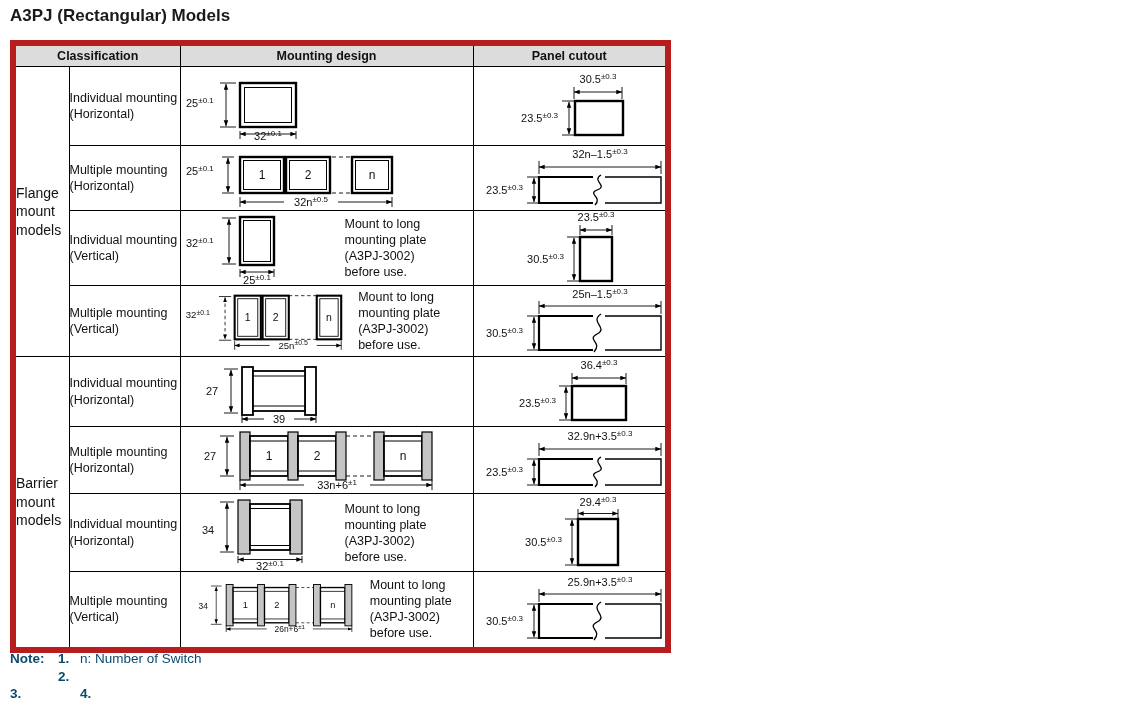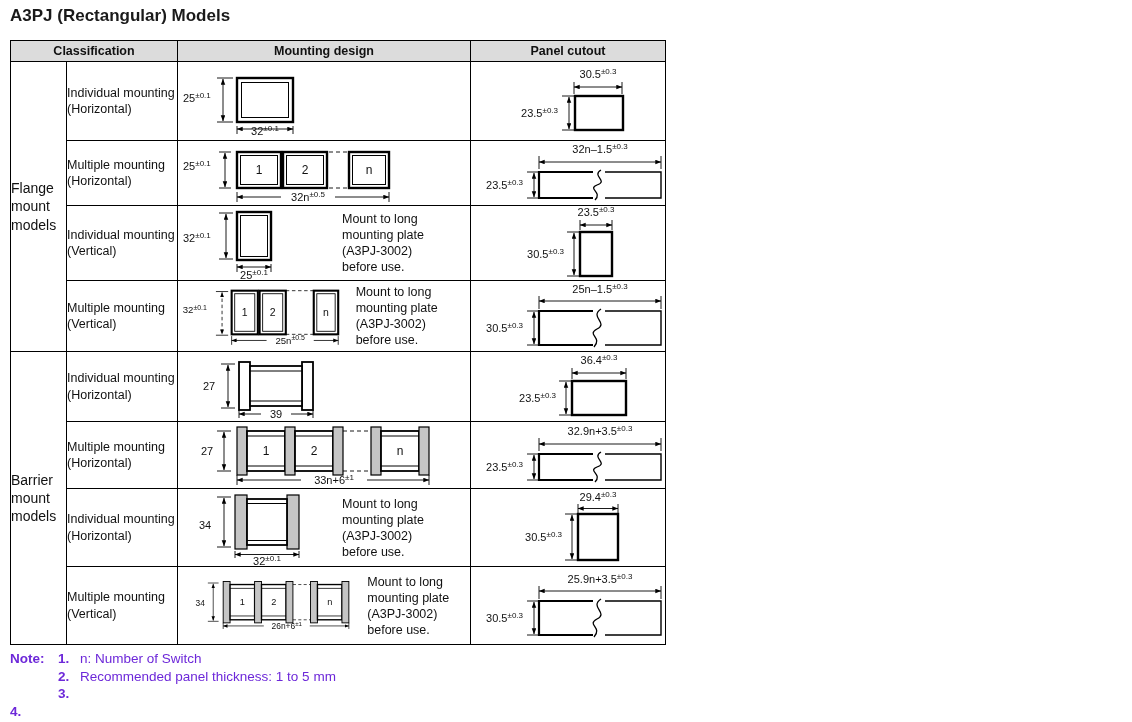--- a/index.html
+++ b/index.html
@@ -1,20 +1,20 @@
 <!DOCTYPE html>
 <html><head>
 <meta charset="utf-8">
 <style>
   html,body{margin:0;padding:0;background:#fff;}
   .page{position:relative;width:1024px;height:722px;background:#fff;
         font-family:"Liberation Sans",sans-serif;color:#111;overflow:hidden;}
   .title{position:absolute;left:10px;top:6px;font-size:17px;font-weight:bold;color:#1a1a1a;}
   table.spec{position:absolute;left:10px;top:40px;width:655px;border-collapse:collapse;
-             table-layout:fixed;border:1px solid #b91c1c;}
+             table-layout:fixed;border:6px solid #b91c1c;}
   table.spec td,table.spec th{border:1px solid #000;padding:0;vertical-align:middle;}
   th.hdr{background:#dcdcdc;font-size:12.5px;font-weight:bold;height:20px;text-align:center;
          border-bottom:2px solid #000;}
   td.group{font-size:14px;line-height:1.3;padding-left:6px;vertical-align:middle;}
   td.grp2{border-top:2px solid #000;}
   td.gt{border-top:2px solid #000;}
   td.cls{font-size:12.5px;line-height:1.3;padding-left:9px;}
   td.design,td.cutout{padding:0;}
   .dwrap{display:flex;align-items:center;height:100%;padding-left:3px;}
   .cwrap{display:flex;align-items:center;justify-content:flex-end;height:100%;}
@@ -28,21 +28,21 @@
   .thick{stroke:#000;stroke-width:2.4;fill:#fff;}
   .med{stroke:#000;stroke-width:1.8;fill:#fff;}
   .thin{stroke:#000;stroke-width:1;fill:none;}
   .dim{stroke:#000;stroke-width:0.9;fill:none;}
   .dash{stroke:#000;stroke-width:0.9;fill:none;stroke-dasharray:4 3;}
   .bar{fill:#c5c5c5;stroke:#000;stroke-width:1.2;}
   .wl{stroke:#000;stroke-width:2.2;fill:none;}
   .wr{stroke:#000;stroke-width:1.4;fill:none;}
   .wave{stroke:#000;stroke-width:1.3;fill:none;}
   .notes{position:absolute;left:10px;top:650px;display:grid;
-         grid-template-columns:48px 22px 1000px;font-size:13.5px;line-height:17.5px;color:#6d28d9;}
+         grid-template-columns:48px 22px 1000px;font-size:13.5px;line-height:17.5px;color:#0c4a6e;}
   .notes .nlab{font-weight:bold;}
   .notes .nnum{font-weight:bold;}
 </style>
 </head>
 <body>
 
 <svg width="0" height="0" style="position:absolute">
   <defs>
     <marker id="arw" markerWidth="7" markerHeight="6" refX="6.3" refY="2.5" orient="auto-start-reverse">
       <path d="M0,0 L6.5,2.5 L0,5 z" fill="#000"></path>
@@ -437,19 +437,18 @@
     </tr>
   </tbody>
     </table>
 
   <div class="notes">
     <div class="nlab">Note:</div>
     <div class="nnum">1.</div>
     <div>n: Number of Switch</div>
     <div></div>
     <div class="nnum">2.</div>
-    <div>Recommended panel thickness: 1 to 5 mm</div>
     <div></div>
     <div class="nnum">3.</div>
     <div></div>
     <div class="nnum">4.</div>
   </div>
 </div>
 
 </body></html>

